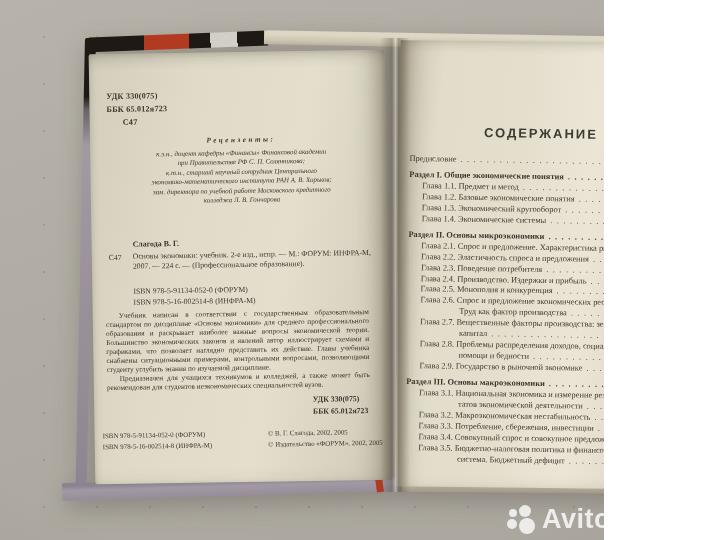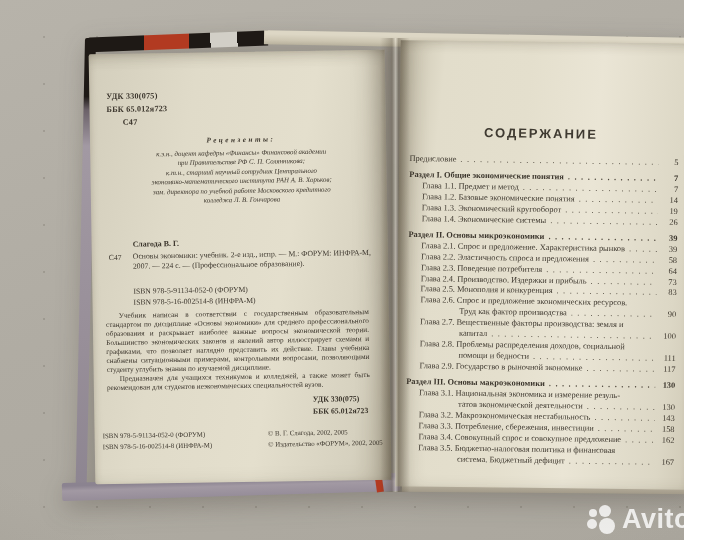--- a/index.html
+++ b/index.html
@@ -1,17 +1,17 @@
 <!DOCTYPE html>
 <html style="--table: #b1ada4; --page: #e4dfcd; --ink: #3c362d; --cover_black: #1e1915; --cover_red: #b23a21; --edge_mauve: #a299a3;"><head>
 <meta charset="utf-8">
 <style>
   html,body{margin:0;padding:0;}
   body{width:720px;height:540px;overflow:hidden;font-family:"Liberation Serif",serif;}
-  .scene{position:relative;width:684px;height:540px;overflow:hidden;
+  .scene{position:relative;width:604px;height:540px;overflow:hidden;
     background:
       radial-gradient(1.1px 1.1px at 13px 9px, rgba(92,86,74,.22) 55%, transparent 60%),
       radial-gradient(1px 1px at 31px 22px, rgba(92,86,74,.16) 55%, transparent 60%),
       radial-gradient(1.3px 1.3px at 44px 37px, rgba(70,64,54,.18) 55%, transparent 60%),
       radial-gradient(1px 1px at 7px 31px, rgba(120,112,98,.2) 55%, transparent 60%),
       linear-gradient(160deg,#b7b3aa 0%,#b0aca3 45%,#aba79e 100%);
     background-size:53px 47px,53px 47px,53px 47px,53px 47px,100% 100%;}
   .book{position:absolute;left:70px;top:26px;width:640px;height:480px;
     filter:drop-shadow(2px 8px 12px rgba(50,44,36,.28));}
   

